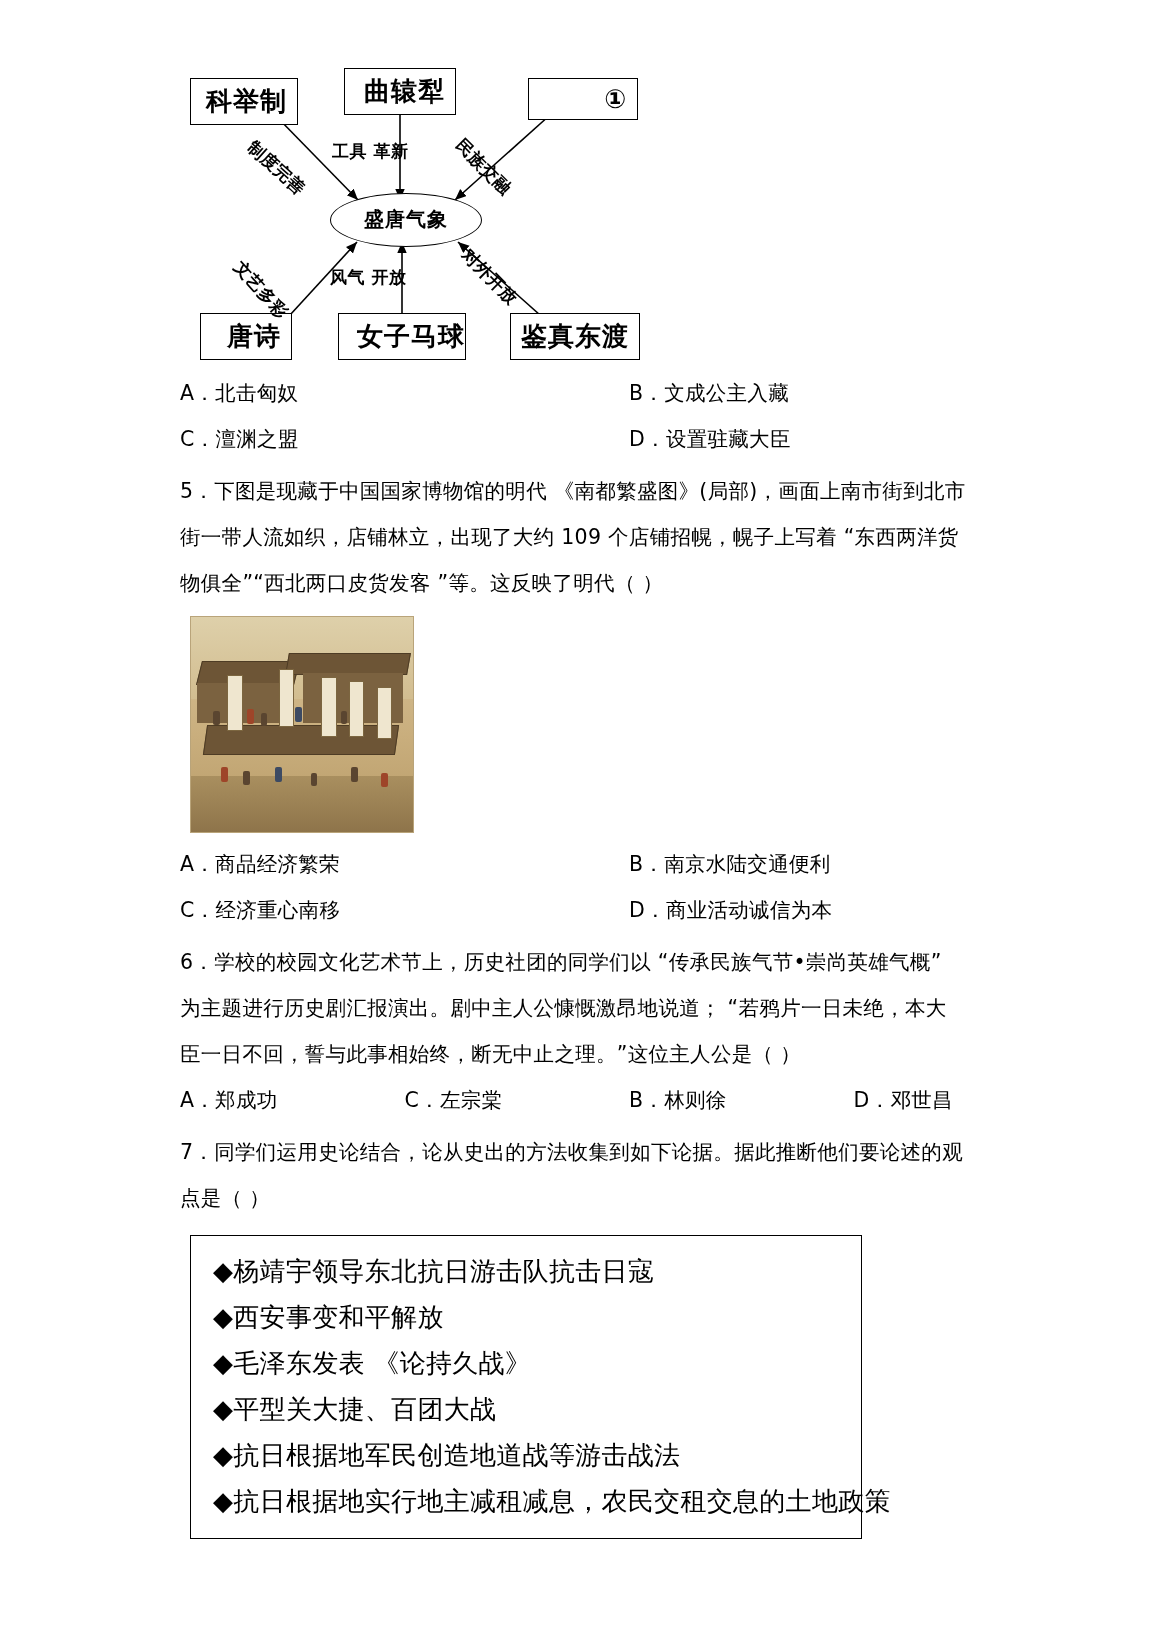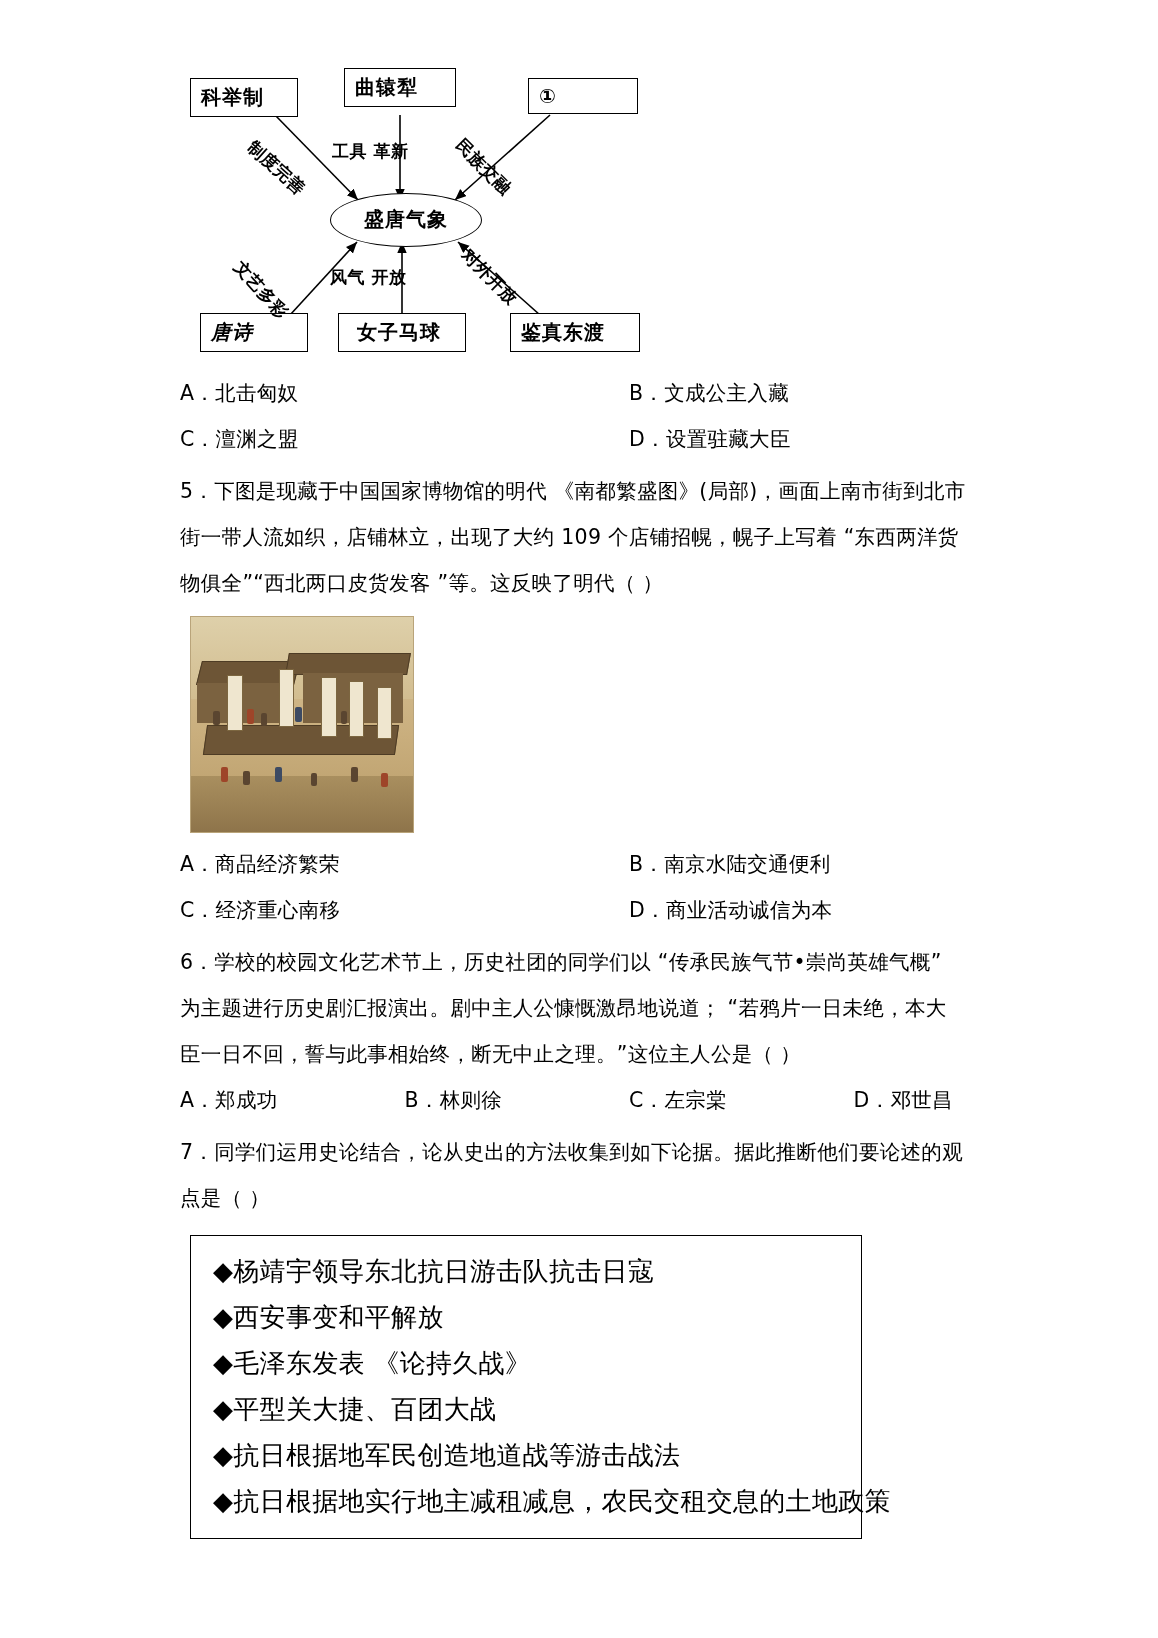--- a/index.html
+++ b/index.html
@@ -27,24 +27,24 @@
     position: relative;
     width: 800px;
     height: 310px;
     margin: 20px 0 0 0;
   }
   .diagram svg { position: absolute; left: 0; top: 0; }
   .node {
     position: absolute;
     border: 1.5px solid #000;
     background: #fff;
-    font-size: 20px;
+    font-size: 26px;
     font-family: "DejaVu Sans", sans-serif;
     font-weight: bold;
-    text-align: left;
+    text-align: right;
     padding: 5px 10px;
     box-sizing: border-box;
     white-space: nowrap;
     letter-spacing: 1px;
   }
   .center-node {
     position: absolute;
     border: 1.5px solid #000;
     border-radius: 50%;
     background: #fff;
@@ -161,21 +161,21 @@
 
       <line x1="360" y1="255" x2="278" y2="182" stroke="#000" stroke-width="1.6" marker-end="url(#arrow)"></line>
     </svg>
 
     <div class="center-node" style="left:150px; top:133px;">盛唐气象</div>
 
     <div class="node" style="left:10px; top:18px; width:108px;">科举制</div>
     <div class="node" style="left:164px; top:8px; width:112px;">曲辕犁</div>
     <div class="node" style="left:348px; top:18px; width:110px;">①</div>
 
-    <div class="node" style="left:20px; top:253px; width:108px;font-style:italic;">唐诗</div>
+    <div class="node" style="left:20px; top:253px; width:92px;">唐诗</div>
     <div class="node" style="left:158px; top:253px; width:128px;padding-left:18px;">女子马球</div>
     <div class="node" style="left:330px; top:253px; width:130px;">鉴真东渡</div>
 
     <div class="edge-label" style="left:78px; top:76px; transform:rotate(42deg); transform-origin:left top;">制度完善</div>
     <div class="edge-label" style="left:152px; top:80px;">工具 革新</div>
     <div class="edge-label" style="left:287px; top:74px; transform:rotate(45deg); transform-origin:left top;">民族交融</div>
     <div class="edge-label" style="left:66px; top:196px; transform:rotate(48deg); transform-origin:left top;">文艺多彩</div>
     <div class="edge-label" style="left:150px; top:206px;">风气 开放</div>
     <div class="edge-label" style="left:293px; top:184px; transform:rotate(45deg); transform-origin:left top;">对外开放</div>
   </div>
@@ -232,22 +232,22 @@
       <div>D．商业活动诚信为本</div>
     </div>
   </div>
 
   <div class="qnum-block">
     <div class="qline">6．学校的校园文化艺术节上，历史社团的同学们以 “传承民族气节•崇尚英雄气概”</div>
     <div class="qline">为主题进行历史剧汇报演出。剧中主人公慷慨激昂地说道； “若鸦片一日未绝，本大</div>
     <div class="qline">臣一日不回，誓与此事相始终，断无中止之理。”这位主人公是（    ）</div>
     <div class="opt-row opt-4col">
       <div>A．郑成功</div>
+      <div>C．左宗棠</div>
       <div>B．林则徐</div>
-      <div>C．左宗棠</div>
       <div>D．邓世昌</div>
     </div>
   </div>
 
   <div class="qnum-block">
     <div class="qline">7．同学们运用史论结合，论从史出的方法收集到如下论据。据此推断他们要论述的观</div>
     <div class="qline">点是（    ）</div>
 
     <div class="evidence-box">
       <div class="evidence-item">◆杨靖宇领导东北抗日游击队抗击日寇</div>

